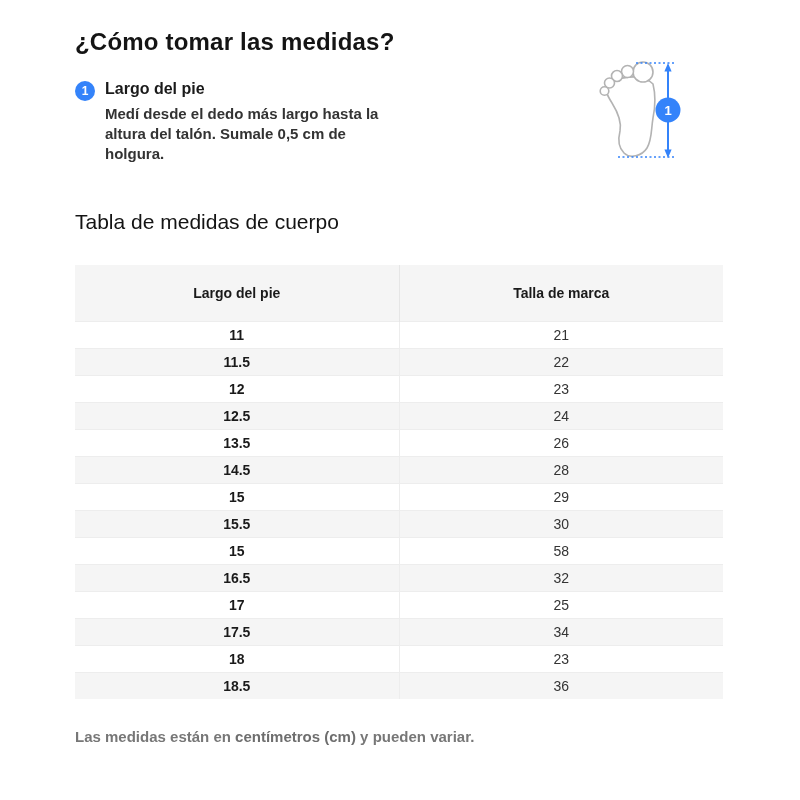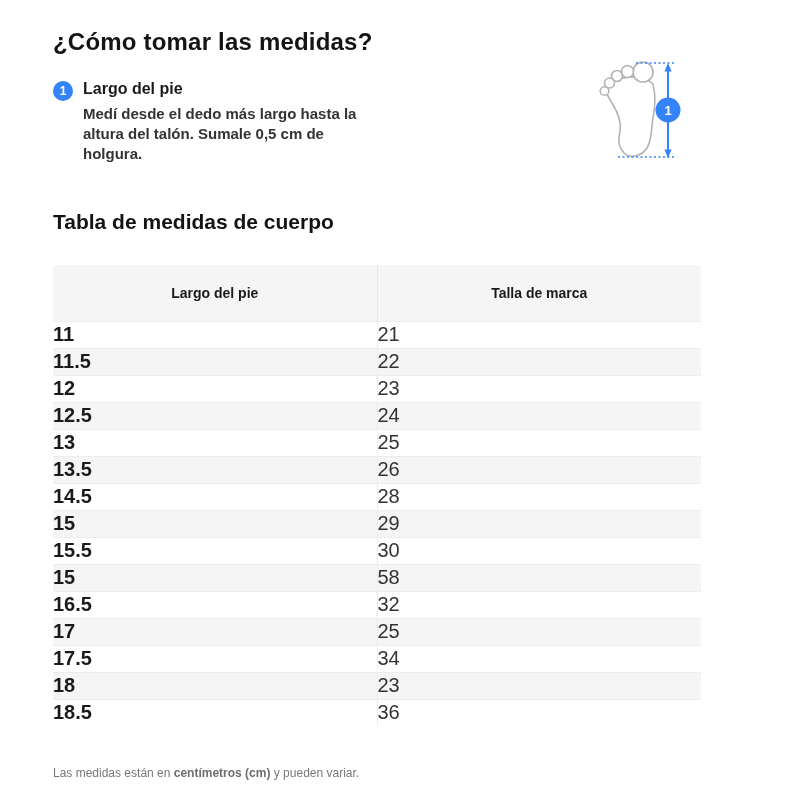--- a/index.html
+++ b/index.html
@@ -11,21 +11,21 @@
   }
   *{margin:0;padding:0;box-sizing:border-box;}
   html,body{background:#fff;}
   body{
     width:800px;height:800px;
     font-family:"Liberation Sans","DejaVu Sans",sans-serif;
     color:#1a1a1a;
     position:relative;
     overflow:hidden;
   }
-  .page{position:relative;width:800px;height:652px;padding:28px 75px 0 53px;border-radius:9px;}
+  .page{position:relative;width:800px;height:652px;padding:28px 75px 0 75px;border-radius:9px;}
   .main-title{
     font-size:24px;font-weight:700;color:#141414;letter-spacing:.2px;
   }
   .instruction{
     margin-top:24px;
     display:flex;align-items:flex-start;gap:10px;
   }
   .step-badge{
     flex:0 0 auto;
     width:20px;height:20px;border-radius:50%;
@@ -40,49 +40,49 @@
     font-size:15px;line-height:20px;color:#333;
     max-width:285px;
     font-weight:bold;
   }
   .foot-figure{
     position:absolute;top:58px;left:596px;
     width:100px;height:105px;
   }
   .section-title{
     margin-top:46px;
-    font-size:21px;font-weight:700;color:#141414;
+    font-size:21px;font-weight:400;color:#141414;
   }
   .size-table{
     margin-top:31px;
     width:648px;
     border-collapse:collapse;
     table-layout:fixed;
   }
   .size-table th{
     background:var(--row-alt);
     height:56px;
     font-size:14px;font-weight:700;color:#1a1a1a;
     text-align:center;vertical-align:middle;
     border-right:1px solid #e6e6e6;
   }
   .size-table th:last-child{border-right:none;}
   .size-table td{
     height:27px;
-    font-size:20px;color:#333;
-    vertical-align:middle;
+    font-size:14px;color:#333;
+    text-align:center;vertical-align:middle;
     border-top:1px solid var(--tborder);
     border-right:1px solid var(--tborder);
   }
   .size-table td:last-child{border-right:none;}
   .size-table td:first-child{font-weight:700;color:#1a1a1a;}
   .size-table tbody tr:nth-child(even) td{background:var(--row-alt);}
   .footer-note{
-    margin-top:40px;
-    font-size:12px;color:var(--footer-gray);
+    margin-top:29px;
+    font-size:15px;color:var(--footer-gray);font-weight:bold;
   }
   .footer-note b{color:#6e6e6e;}
 </style>
 </head>
 <body>
 
 <div class="page">
 
   <h1 class="main-title">¿Cómo tomar las medidas?</h1>
 
@@ -145,24 +145,20 @@
         </tr>
         <tr>
           <td>12</td>
           <td>23</td>
         </tr>
         <tr>
           <td>12.5</td>
           <td>24</td>
         </tr>
         <tr>
-          <td>13</td>
-          <td>25</td>
-        </tr>
-        <tr>
           <td>13.5</td>
           <td>26</td>
         </tr>
         <tr>
           <td>14.5</td>
           <td>28</td>
         </tr>
         <tr>
           <td>15</td>
           <td>29</td>

